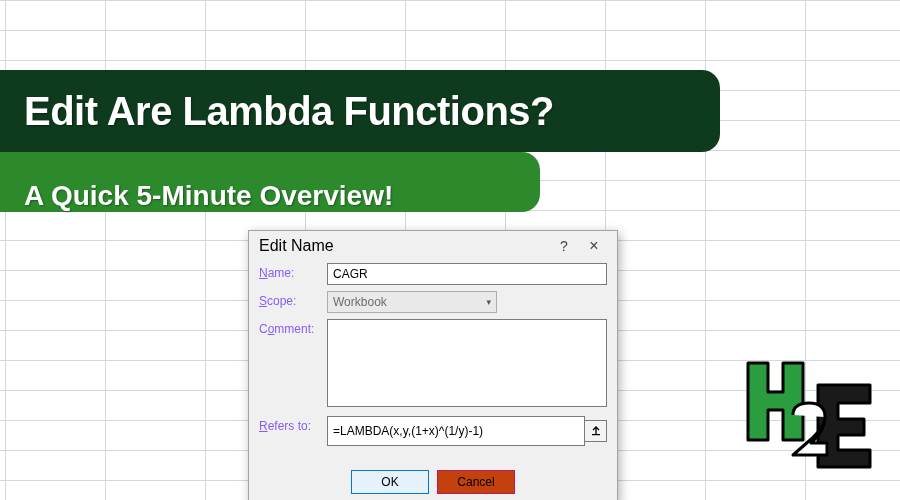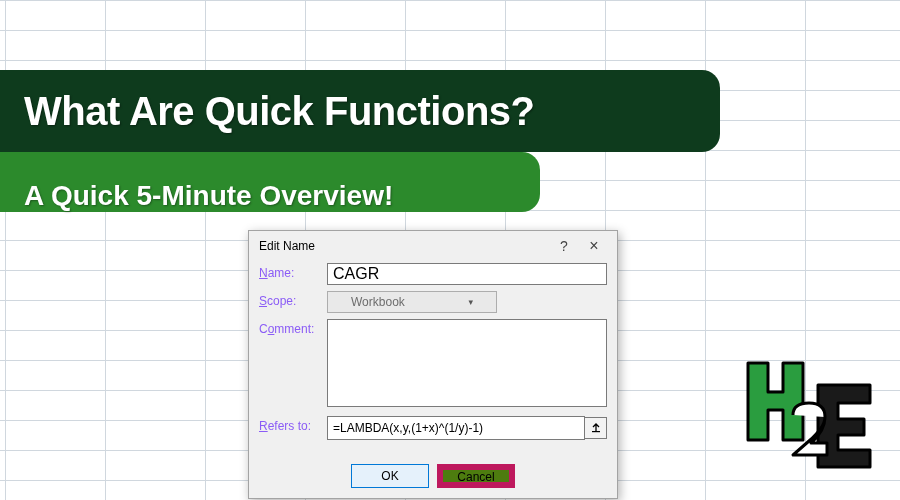--- a/index.html
+++ b/index.html
@@ -67,50 +67,50 @@
   background: #f0f0f0;
   border: 1px solid #a3a3a3;
   box-shadow: 2px 3px 10px rgba(0,0,0,.3);
   font-size: 12px;
 }
 .dlg-title {
   display: flex;
   align-items: center;
   padding: 6px 8px 4px 10px;
 }
-.dlg-title-text { flex: 1; font-size: 12px; }
+.dlg-title-text { flex: 1; font-size: 16px; }
 .dlg-help, .dlg-close {
   width: 30px;
   text-align: center;
   color: #444;
   font-size: 14px;
 }
 .dlg-close { font-size: 16px; font-weight: 300; }
 .dlg-body { padding: 4px 10px 10px 10px; }
 .row { display: flex; margin-bottom: 6px; align-items: flex-start; }
 .lbl { width: 68px; padding-top: 3px; color: #8b5cf6; }
 .lbl u { text-decoration: underline; }
 .fld { flex: 1; }
 .txt {
   width: 100%;
   height: 22px;
   border: 1px solid #7a7a7a;
   padding: 2px 5px;
-  font-size: 16px;
+  font-size: 12px;
   font-family: inherit;
   background: #fff;
 }
 .sel-wrap {
   display: flex;
   align-items: center;
   width: 170px;
   height: 22px;
   border: 1px solid #adadad;
   background: #e9e9e9;
-  padding: 0 23px;
+  padding: 0 5px;
   color: #6d6d6d;
   justify-content: space-between;
 }
 .sel-arrow { font-size: 9px; color: #555; }
 .txta {
   width: 100%;
   height: 88px;
   border: 1px solid #7a7a7a;
   background: #fff;
   resize: none;
@@ -118,21 +118,21 @@
   font-size: 12px;
   font-family: inherit;
 }
 .refers-wrap {
   display: flex;
   align-items: center;
   gap: 0;
 }
 .refers-input {
   flex: 1;
-  height: 24px;
+  height: 30px;
   border: 1px solid #7a7a7a;
   padding: 2px 5px;
   font-size: 12px;
   font-family: inherit;
   background: #fff;
 }
 .refers-btn {
   width: 22px;
   height: 22px;
   border: 1px solid #7a7a7a;
@@ -145,42 +145,42 @@
 }
 .btn-row {
   display: flex;
   justify-content: center;
   gap: 8px;
   padding: 8px 10px 10px 10px;
 }
 .btn {
   min-width: 78px;
   height: 24px;
-  border: 6px solid #be185d;
-  background: #4d7c0f;
+  border: 1px solid #be185d;
+  background: #c2410c;
   font-size: 12px;
   font-family: inherit;
 }
 .btn.primary { border: 1px solid #0078d7; background: #e5f1fb; }
 .logo {
   position: absolute;
   right: 25px;
   bottom: 25px;
   width: 135px;
   height: 120px;
 }
 .logo svg { width: 100%; height: 100%; }
 </style>
 </head>
 <body>
 
 <div class="grid-bg"></div>
 
 <div class="banner1">
-  <div class="banner1-text">What Are Quick Functions?</div>
+  <div class="banner1-text">Edit Are Lambda Functions?</div>
 </div>
 
 <div class="banner2">
   <div class="banner2-text">A Quick 5-Minute Overview!</div>
 </div>
 
 <div class="dialog">
   <div class="dlg-title">
     <span class="dlg-title-text">Edit Name</span>
     <span class="dlg-help">?</span>

